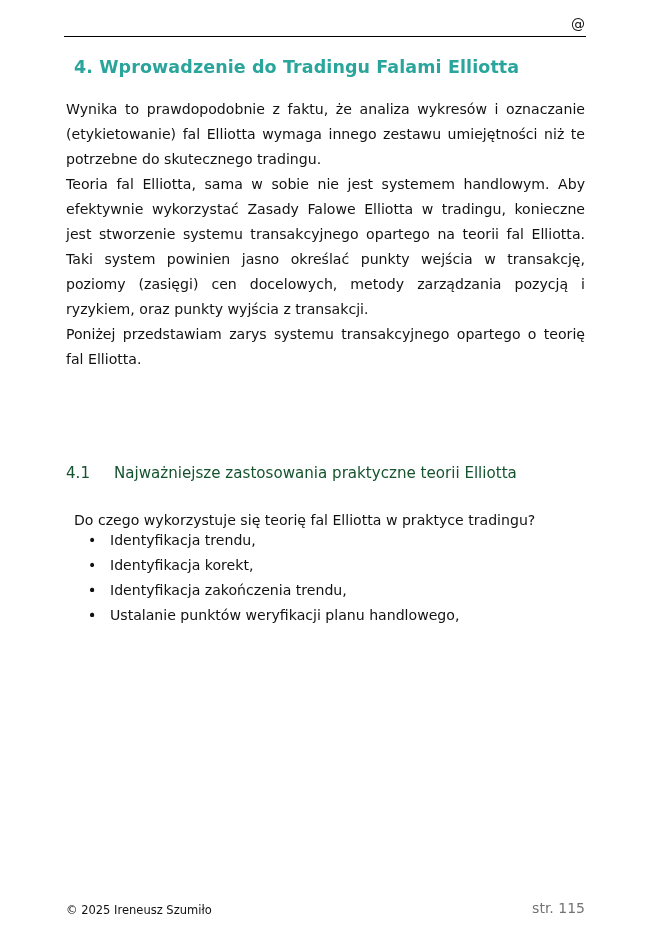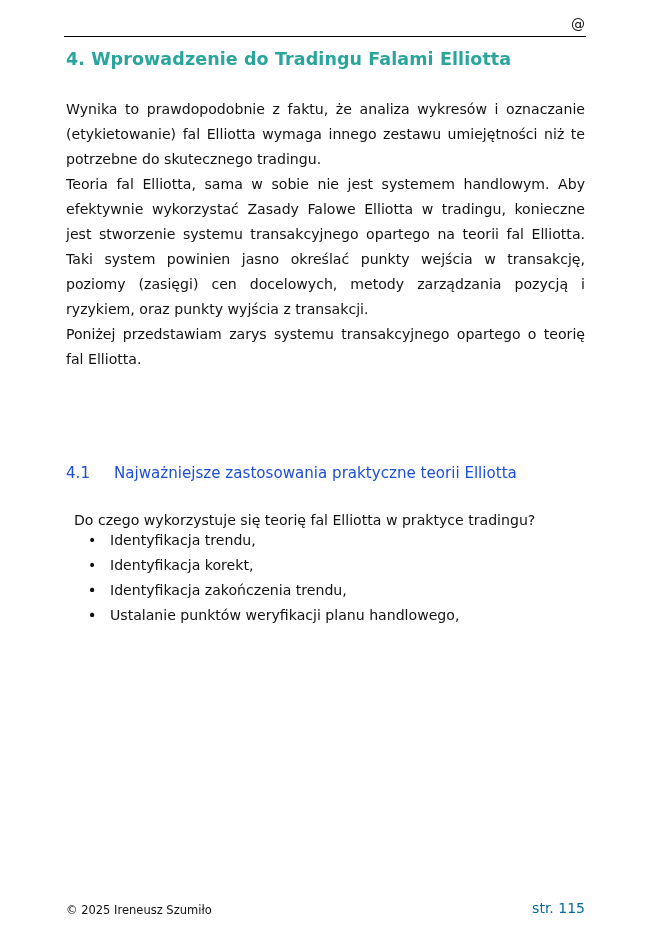--- a/index.html
+++ b/index.html
@@ -2,34 +2,34 @@
 <html><head>
   <meta charset="utf-8">
   <style>
     html, body { margin: 0; padding: 0; background: #ffffff; }
     body { width: 653px; height: 933px; position: relative; overflow: hidden;
       font-family: "DejaVu Sans", sans-serif; color: #111; }
     .header { position: absolute; left: 64px; top: 14px; width: 522px; height: 22px;
       border-bottom: 1.3px solid #000; }
     .header-icon { position: absolute; right: 1px; top: 2px; font-size: 14px; color: #111; }
     .title { position: absolute; left: 66px; top: 49px; font-size: 17.5px; font-weight: bold;
-      color: #2aa59c; letter-spacing: 0.1px; margin: 0; }
+      color: #2aa59c; letter-spacing: 0.1px; margin: 8px; }
     .body-text { position: absolute; left: 66px; top: 97px; width: 519px;
       font-size: 14.1px; line-height: 25px; text-align: justify; margin: 0; }
     .body-text p { margin: 0; }
     .subtitle { position: absolute; left: 66px; top: 464px; font-size: 15.1px;
-      color: #1d4ed8; margin: 0; font-weight: normal; }
+      color: #14532d; margin: 0; font-weight: normal; }
     .subtitle .num { display: inline-block; width: 48px; }
     .intro { position: absolute; left: 66px; top: 504px; font-size: 14.1px; margin: 8px; }
     .bullets { position: absolute; left: 66px; top: 528px; margin: 0; padding: 0; list-style: none;
       font-size: 14.1px; line-height: 25px; }
     .bullets li { position: relative; padding-left: 44px; }
     .bullets li .dot { position: absolute; left: 22px; top: 0; font-size: 14px; }
     .footer-left { position: absolute; left: 66px; top: 903px; font-size: 11.5px; color: #111; }
-    .footer-right { position: absolute; right: 68px; top: 900px; font-size: 14px; color: #0369a1; }
+    .footer-right { position: absolute; right: 68px; top: 900px; font-size: 14px; color: #737373; }
   </style>
 </head>
 <body>
 
 <div class="header">
   <span class="header-icon">@</span>
 </div>
 
 <h1 class="title">4. Wprowadzenie do Tradingu Falami Elliotta</h1>
 

